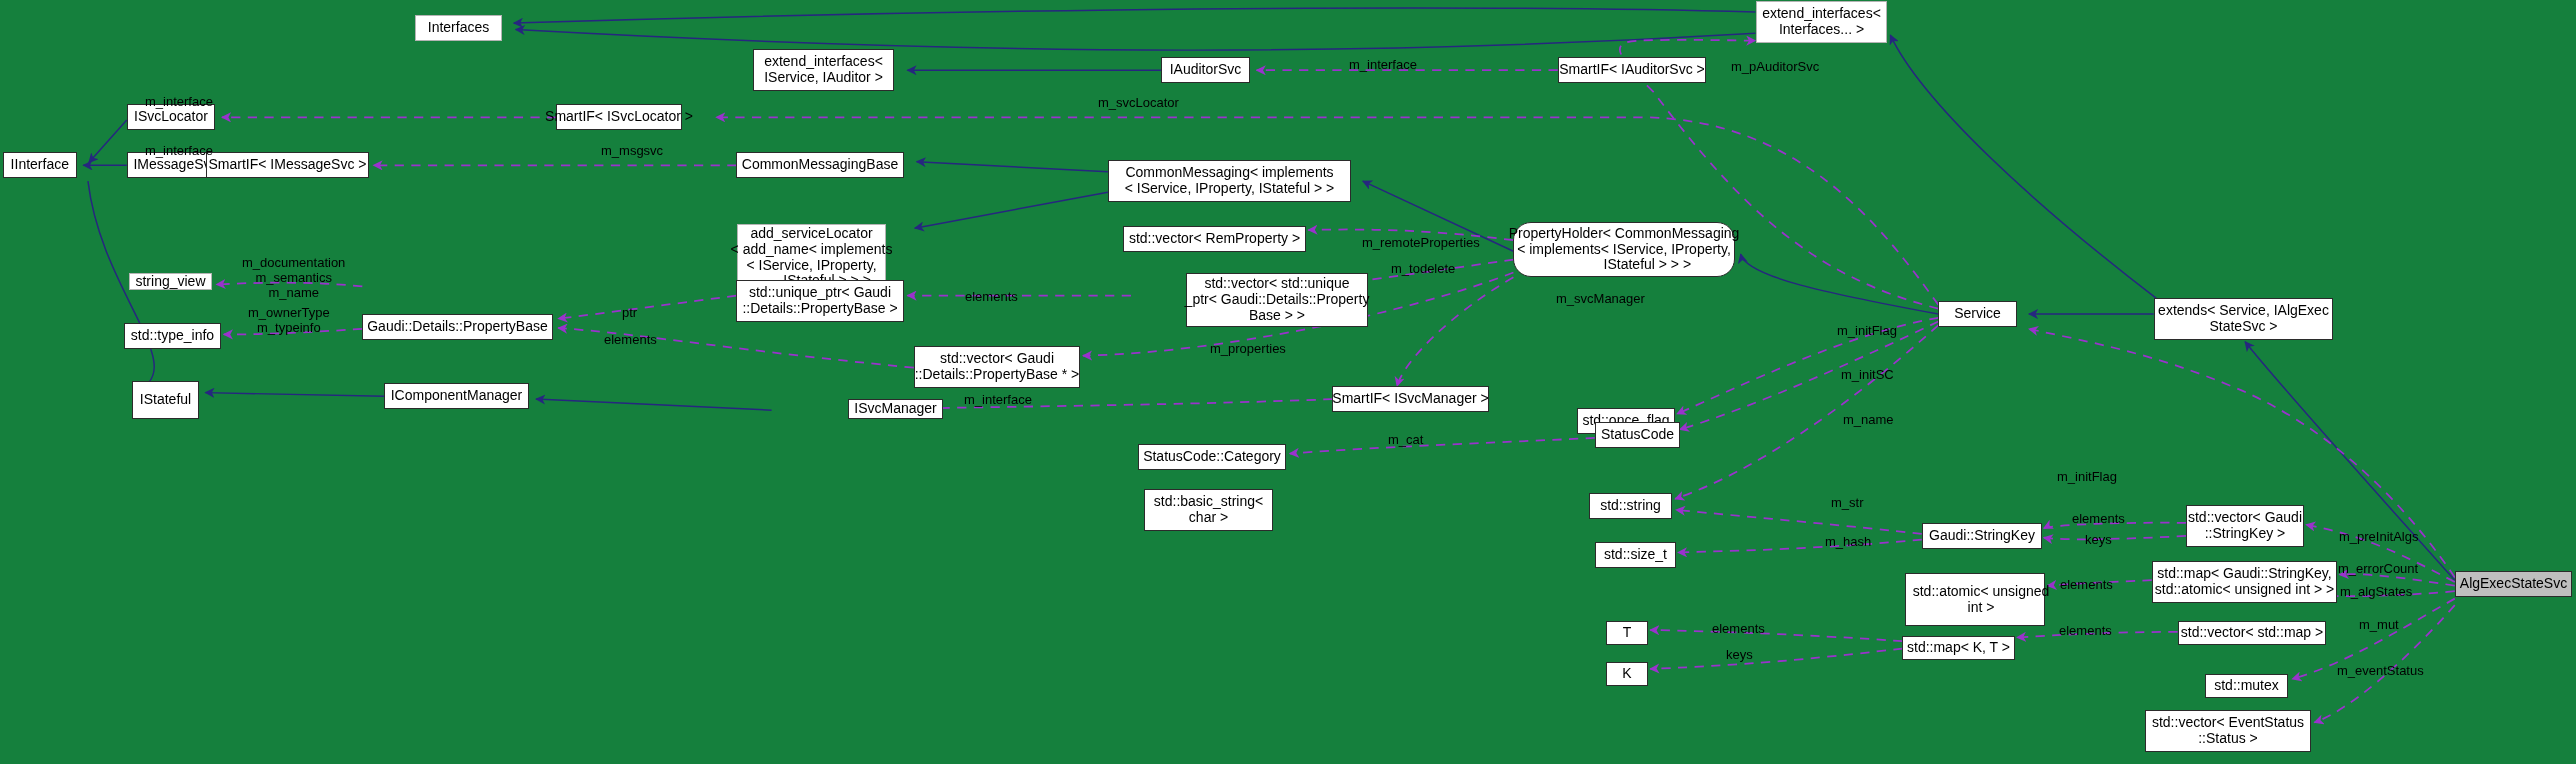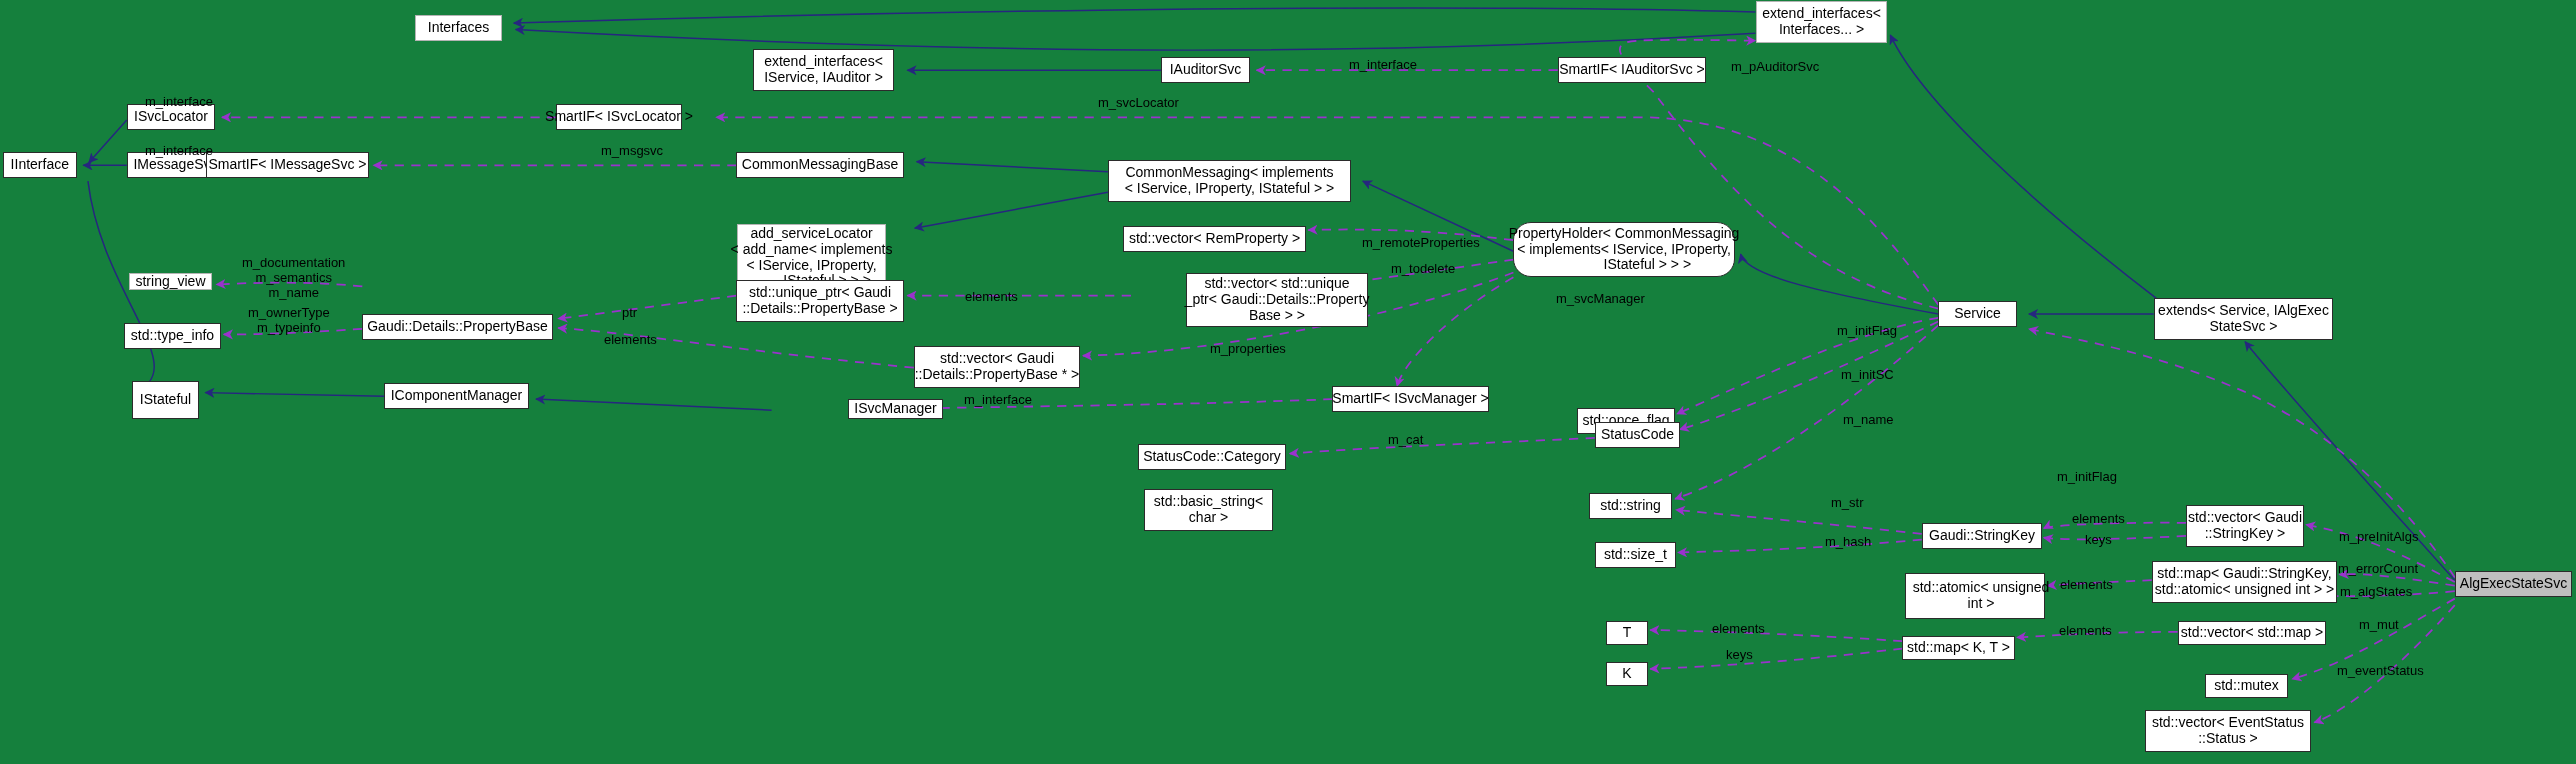--- a/index.html
+++ b/index.html
@@ -173,21 +173,21 @@
       <div class="node" style="left: 1144px; top: 489px; width: 129px; height: 42px;">std::basic_string&lt;
 char &gt;</div>
       <div class="node" style="left: 1589px; top: 493px; width: 83px; height: 26px;">std::string</div>
       <div class="node" style="left: 2186px; top: 505px; width: 118px; height: 42px;">std::vector&lt; Gaudi
 ::StringKey &gt;</div>
       <div class="node" style="left: 1922px; top: 523px; width: 120px; height: 26px;">Gaudi::StringKey</div>
       <div class="node" style="left: 1595px; top: 542px; width: 81px; height: 26px;">std::size_t</div>
       <div class="node" style="left: 2152px; top: 561px; width: 185px; height: 42px;">std::map&lt; Gaudi::StringKey,
 std::atomic&lt; unsigned int &gt; &gt;</div>
       <div class="node highlight" style="left: 2455px; top: 571px; width: 117px; height: 26px;">AlgExecStateSvc</div>
-      <div class="node" style="left: 1905px; top: 573px; width: 140px; height: 46px; padding-left: 12px;">std::atomic&lt; unsigned
+      <div class="node" style="left: 1905px; top: 573px; width: 140px; height: 53px; padding-left: 12px;">std::atomic&lt; unsigned
 int &gt;</div>
       <div class="node" style="left: 1606px; top: 621px; width: 42px; height: 24px;">T</div>
       <div class="node" style="left: 1902px; top: 636px; width: 113px; height: 24px;">std::map&lt; K, T &gt;</div>
       <div class="node" style="left: 2178px; top: 621px; width: 148px; height: 24px;">std::vector&lt; std::map &gt;</div>
       <div class="node" style="left: 1606px; top: 662px; width: 42px; height: 24px;">K</div>
       <div class="node" style="left: 2205px; top: 674px; width: 83px; height: 24px;">std::mutex</div>
       <div class="node" style="left: 2145px; top: 710px; width: 166px; height: 42px;">std::vector&lt; EventStatus
 ::Status &gt;</div>
     </div>
   <div id="labels-layer">

